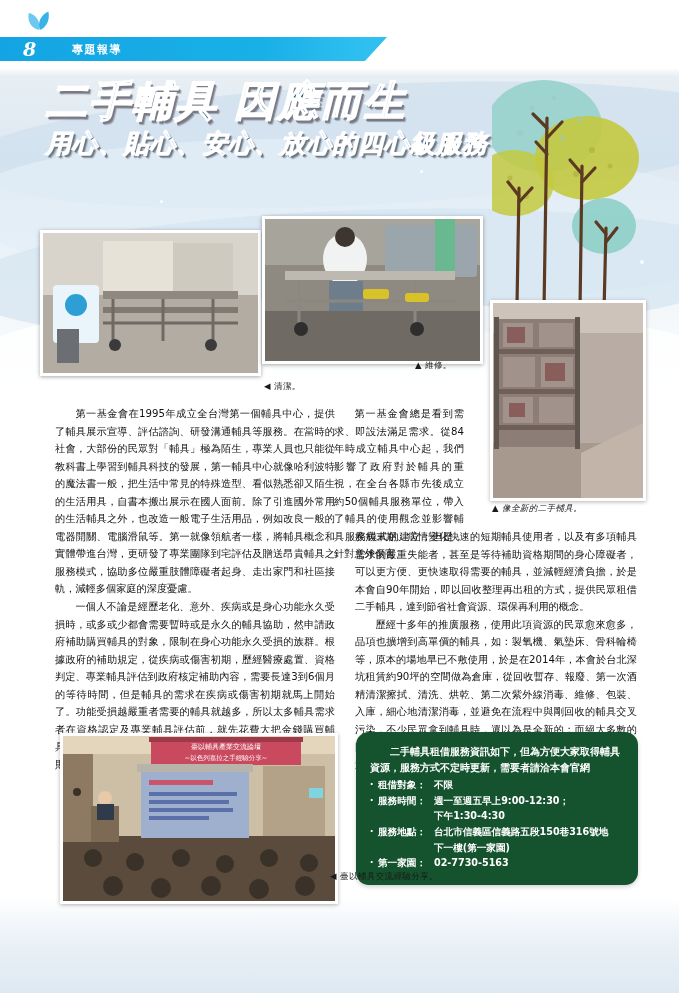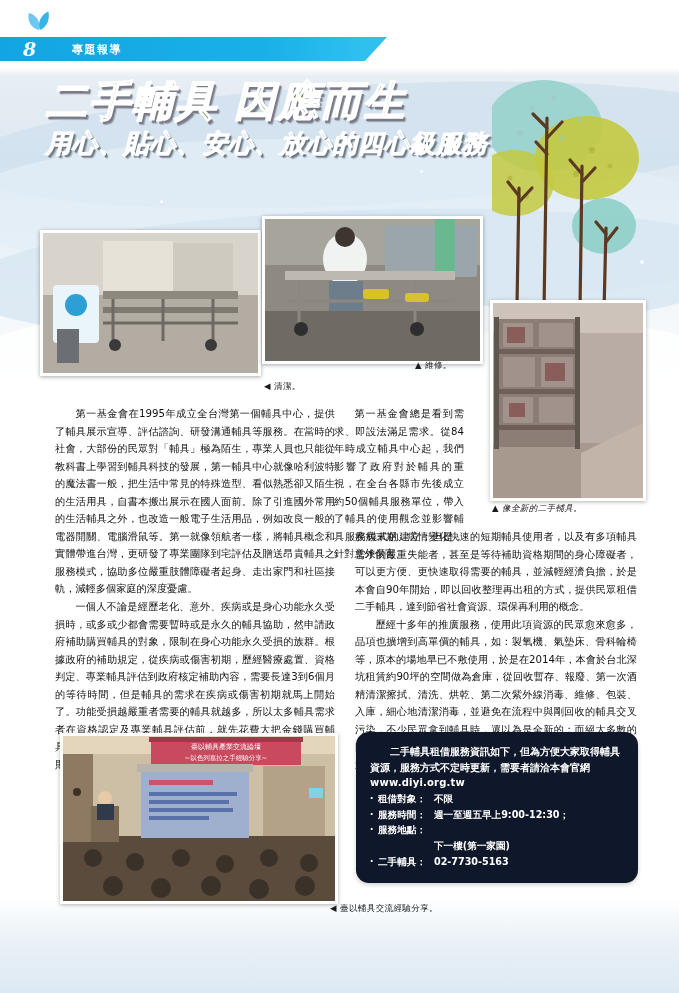--- a/index.html
+++ b/index.html
@@ -43,21 +43,21 @@
   .ribbon-label{
     position:absolute;left:72px;top:5px;color:#fff;font-size:11px;font-weight:bold;
     letter-spacing:1.5px;
   }
   .leaf-mark{position:absolute;left:22px;top:8px;width:34px;height:34px;z-index:8;}
 
   
   .headline{position:absolute;left:46px;top:80px;z-index:6;}
   .title-main{
     font-size:41px;font-weight:bold;font-style:italic;letter-spacing:2px;
-    color:#4d7c0f;
+    color:#0c4a6e;
     -webkit-text-stroke:1.5px #ffffff;
     text-shadow:2px 3px 0 #7a7a86, 3px 4px 1px rgba(80,80,92,.45);
     white-space:nowrap;line-height:1.05;
     font-family:"DejaVu Sans","Liberation Sans",sans-serif;
   }
   .title-sub{
     margin-top:4px;
     font-size:25px;font-weight:bold;font-style:italic;letter-spacing:1px;
     color:#1d4ed8;
     -webkit-text-stroke:1.2px #ffffff;
@@ -85,21 +85,21 @@
   .col{position:absolute;font-size:10.2px;line-height:1.72;color:#111;
        text-align:justify;text-justify:inter-ideograph;}
   .col p{margin:0;text-indent:2em;}
   .col-left{left:55px;top:405px;width:280px;}
   .col-right-top{left:334px;top:405px;width:130px;}
   .col-right-wide{left:355px;top:528px;width:282px;}
 
   
   .infobox{
     position:absolute;left:356px;top:732px;width:282px;
-    background:#0f172a;border-radius:13px;color:#fff;
+    background:#14532d;border-radius:13px;color:#fff;
     padding:12px 14px 14px 14px;box-sizing:border-box;
     box-shadow:0 2px 4px rgba(0,0,0,.18);z-index:6;
   }
   .infobox .lead{font-size:10px;line-height:1.62;text-indent:2em;margin:0 0 1px 0;font-weight:bold;}
   .infobox .url{font-size:10px;font-weight:bold;margin:0 0 3px 0;letter-spacing:.2px;}
   .infobox ul{list-style:none;margin:0;padding:0;}
   .infobox li{font-size:9.6px;line-height:1.62;display:flex;font-weight:bold;}
   .infobox li .bullet{width:8px;flex:0 0 8px;}
   .infobox li .k{flex:0 0 56px;}
   .infobox li .v{flex:1;}
@@ -292,21 +292,21 @@
         <circle cx="50" cy="150" r="10"></circle>
           <circle cx="98" cy="152" r="10"></circle>
           <circle cx="148" cy="150" r="10"></circle>
         <circle cx="196" cy="153" r="10"></circle>
           <circle cx="242" cy="150" r="10"></circle>
       </g>
       <rect x="200" y="30" width="62" height="70" fill="#b3a288"></rect>
       <rect x="246" y="52" width="14" height="10" fill="#7fd4e0"></rect>
     </svg>
   </div>
-  <div class="cap" style="left:330px;top:903px;">◀ 臺以輔具交流經驗分享。</div>
+  <div class="cap" style="left:330px;top:871px;">◀ 臺以輔具交流經驗分享。</div>
 
   <div class="headline">
     <div class="title-main">二手輔具 因應而生</div>
     <div class="title-sub">用心、貼心、安心、放心的四心級服務</div>
   </div>
 
   <div class="col col-left">
     <p>第一基金會在1995年成立全台灣第一個輔具中心，提供了輔具展示宣導、評估諮詢、研發溝通輔具等服務。在當時的社會，大部份的民眾對「輔具」極為陌生，專業人員也只能從教科書上學習到輔具科技的發展，第一輔具中心就像哈利波特的魔法書一般，把生活中常見的特殊造型、看似熟悉卻又陌生的生活用具，自書本搬出展示在國人面前。除了引進國外常用的生活輔具之外，也改造一般電子生活用品，例如改良一般的電器開關、電腦滑鼠等。第一就像領航者一樣，將輔具概念和實體帶進台灣，更研發了專業團隊到宅評估及贈送昂貴輔具之服務模式，協助多位嚴重肢體障礙者起身、走出家門和社區接軌，減輕多個家庭的深度憂慮。</p>
     <p>一個人不論是經歷老化、意外、疾病或是身心功能永久受損時，或多或少都會需要暫時或是永久的輔具協助，然申請政府補助購買輔具的對象，限制在身心功能永久受損的族群。根據政府的補助規定，從疾病或傷害初期，歷經醫療處置、資格判定、專業輔具評估到政府核定補助內容，需要長達3到6個月的等待時間，但是輔具的需求在疾病或傷害初期就馬上開始了。功能受損越嚴重者需要的輔具就越多，所以太多輔具需求者在資格認定及專業輔具評估前，就先花費大把金錢購買輔具，也因之會發生買到不適用的輔具，輕則棄置造成浪費，重則造成身體變形或破損的傷害，以上案例比比皆是。</p>
   </div>
@@ -315,47 +315,48 @@
     <p>第一基金會總是看到需求、即設法滿足需求。從84年時成立輔具中心起，我們影響了政府對於輔具的重視，在全台各縣市先後成立約50個輔具服務單位，帶入了輔具的使用觀念並影響輔具服務模式的建立；但是，針對意外傷害、</p>
   </div>
 
   <div class="col col-right-wide">
     <p style="text-indent:0">疾病末期、病情變化快速的短期輔具使用者，以及有多項輔具需求的嚴重失能者，甚至是等待補助資格期間的身心障礙者，可以更方便、更快速取得需要的輔具，並減輕經濟負擔，於是本會自90年開始，即以回收整理再出租的方式，提供民眾租借二手輔具，達到節省社會資源、環保再利用的概念。</p>
     <p>歷經十多年的推廣服務，使用此項資源的民眾愈來愈多，品項也擴增到高單價的輔具，如：製氧機、氣墊床、骨科輪椅等，原本的場地早已不敷使用，於是在2014年，本會於台北深坑租賃約90坪的空間做為倉庫，從回收暫存、報廢、第一次酒精清潔擦拭、清洗、烘乾、第二次紫外線消毒、維修、包裝、入庫，細心地清潔消毒，並避免在流程中與剛回收的輔具交叉污染，不少民眾拿到輔具時，還以為是全新的；而絕大多數的民眾在康復後，將用不著的輔具捐出，循環幫助更多的人，讓這項服務變得很有意義。</p>
   </div>
 
   <div class="infobox">
     <p class="lead">二手輔具租借服務資訊如下，但為方便大家取得輔具資源，服務方式不定時更新，需要者請洽本會官網</p>
-    <p class="url">www.diyi.org.tw</p>
     <ul>
       <li>
         <span class="bullet">‧</span>
         <span class="k">租借對象：</span>
         <span class="v">不限</span>
       </li>
       <li>
         <span class="bullet">‧</span>
         <span class="k">服務時間：</span>
         <span class="v">週一至週五早上9:00-12:30；</span>
       </li>
       <li class="cont">
         <span class="bullet"></span>
         <span class="k"></span>
+        <span class="v">下午1:30-4:30</span>
       </li>
       <li>
         <span class="bullet">‧</span>
         <span class="k">服務地點：</span>
+        <span class="v">台北市信義區信義路五段150巷316號地</span>
       </li>
       <li class="cont">
         <span class="bullet"></span>
         <span class="k"></span>
         <span class="v">下一樓(第一家園)</span>
       </li>
       <li>
         <span class="bullet">‧</span>
-        <span class="k">二手輔具：</span>
+        <span class="k">第一家園：</span>
         <span class="v">02-7730-5163</span>
       </li>
     </ul>
   </div>
 
   <div class="bottom-fade"></div>
 </div>
 
 </body></html>

